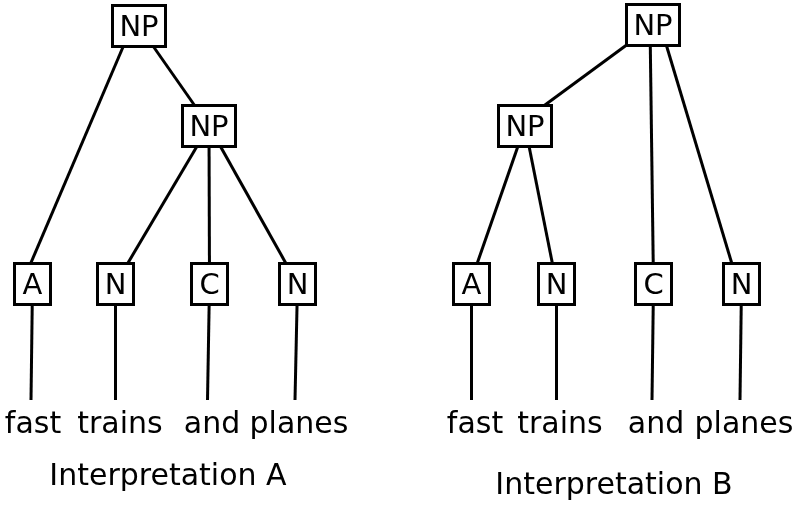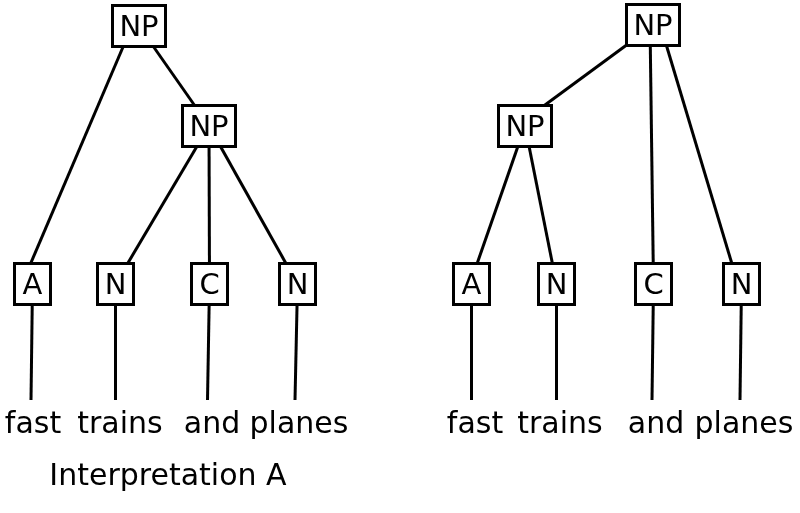--- a/index.html
+++ b/index.html
@@ -101,15 +101,16 @@
     <div class="node leaf-node" style="left:452px; top:262px;">A</div>
     <div class="node leaf-node" style="left:537px; top:262px;">N</div>
     <div class="node leaf-node" style="left:634px; top:262px;">C</div>
     <div class="node leaf-node" style="left:722px; top:262px;">N</div>
 
     <div class="word" style="left:475px; top:408px;">fast</div>
     <div class="word" style="left:560px; top:408px;">trains</div>
     <div class="word" style="left:656px; top:408px;">and</div>
     <div class="word" style="left:744px; top:408px;">planes</div>
 
+    <div class="caption" style="left:614px; top:469px;">Interpretation B</div>
   </section>
 
 </div>
 
 </body></html>

